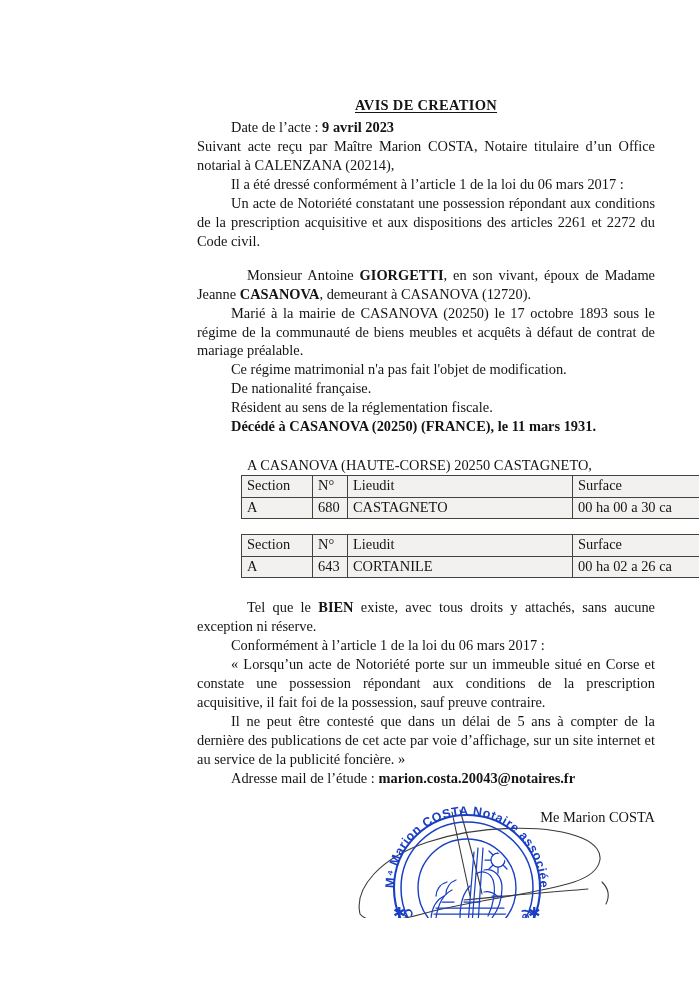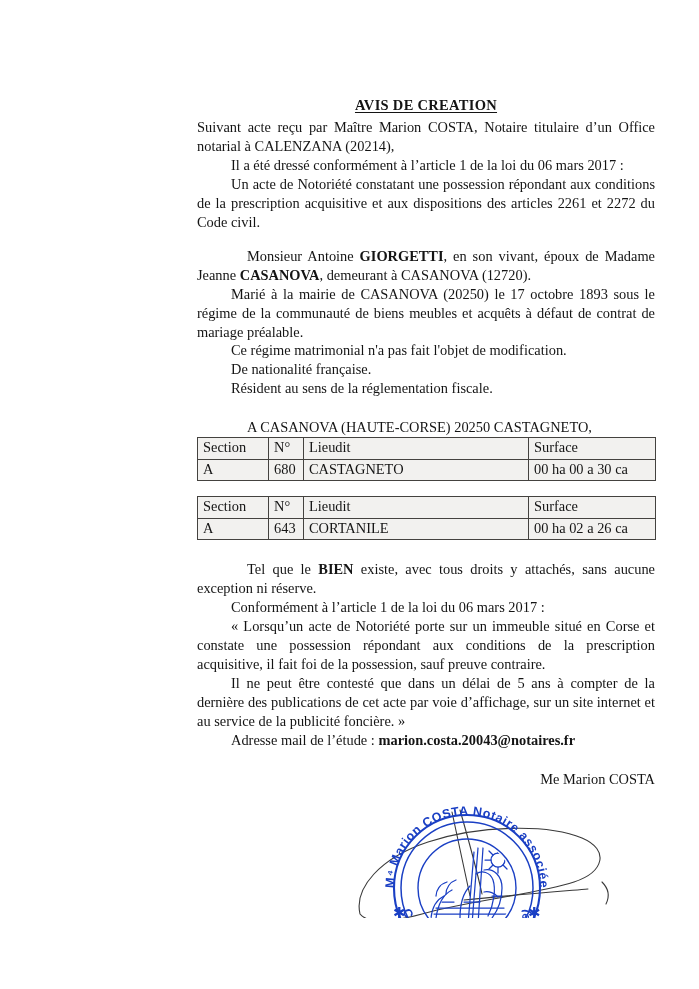--- a/index.html
+++ b/index.html
@@ -49,20 +49,21 @@
   .gap-md { height: 15px; }
   .gap-lg { height: 20px; }
 
   
   table.parcels {
     border-collapse: collapse;
     width: 458px;
     table-layout: fixed;
     font-size: 14.4px;
     background: #f2f1ef;
+    margin-left: 44px;
   }
   table.parcels td {
     border: 1px solid #44423f;
     padding: 1px 5px 2px 5px;
     line-height: 1.22;
     white-space: nowrap;
     overflow: hidden;
   }
   col.c-section { width: 71px; }
   col.c-num     { width: 35px; }
@@ -89,20 +90,21 @@
   .stamp-ring-text { font-family: "Liberation Sans", sans-serif; }
 </style>
 </head>
 <body>
 
 <div class="page">
   <div class="content">
 
     <h1 class="doc-title">AVIS DE CREATION</h1>
 
+    <p class="indent"><span>Date de l’acte : </span><span class="b">9 avril 2023</span></p>
 
     <p class="noindent"><span>S</span><span>uivant acte reçu par Maître Marion COSTA, Notaire titulaire d’un Office notarial à CALENZANA (20214),</span></p>
 
     <p class="indent">Il a été dressé conformément à l’article 1 de la loi du 06 mars 2017 :</p>
 
     <p class="indent">Un acte de Notoriété constatant une possession répondant aux conditions de la prescription acquisitive et aux dispositions des articles 2261 et 2272 du Code civil.</p>
 
     <div class="gap-md"></div>
 
 
@@ -110,20 +112,21 @@
 
 
     <p class="indent">Marié à la mairie de CASANOVA (20250) le 17 octobre 1893 sous le régime de la communauté de biens meubles et acquêts à défaut de contrat de mariage préalable.</p>
 
     <p class="indent">Ce régime matrimonial n'a pas fait l'objet de modification.</p>
 
     <p class="indent">De nationalité française.</p>
 
     <p class="indent">Résident au sens de la réglementation fiscale.</p>
 
+    <p class="indent b">Décédé à CASANOVA (20250) (FRANCE), le 11 mars 1931.</p>
 
     <div class="gap-lg"></div>
 
 
     <p class="indent-lg">A CASANOVA (HAUTE-CORSE) 20250 CASTAGNETO,</p>
 
 
     <table class="parcels">
       <colgroup>
           <col class="c-section">

